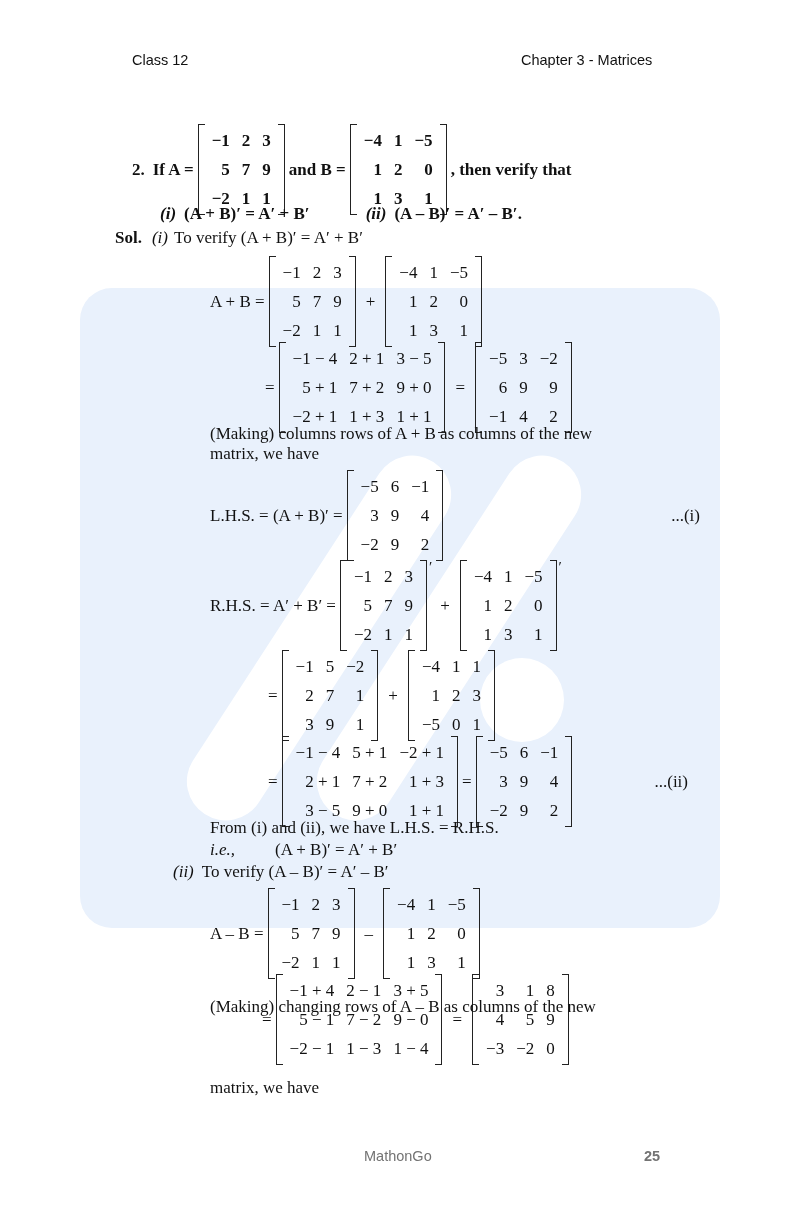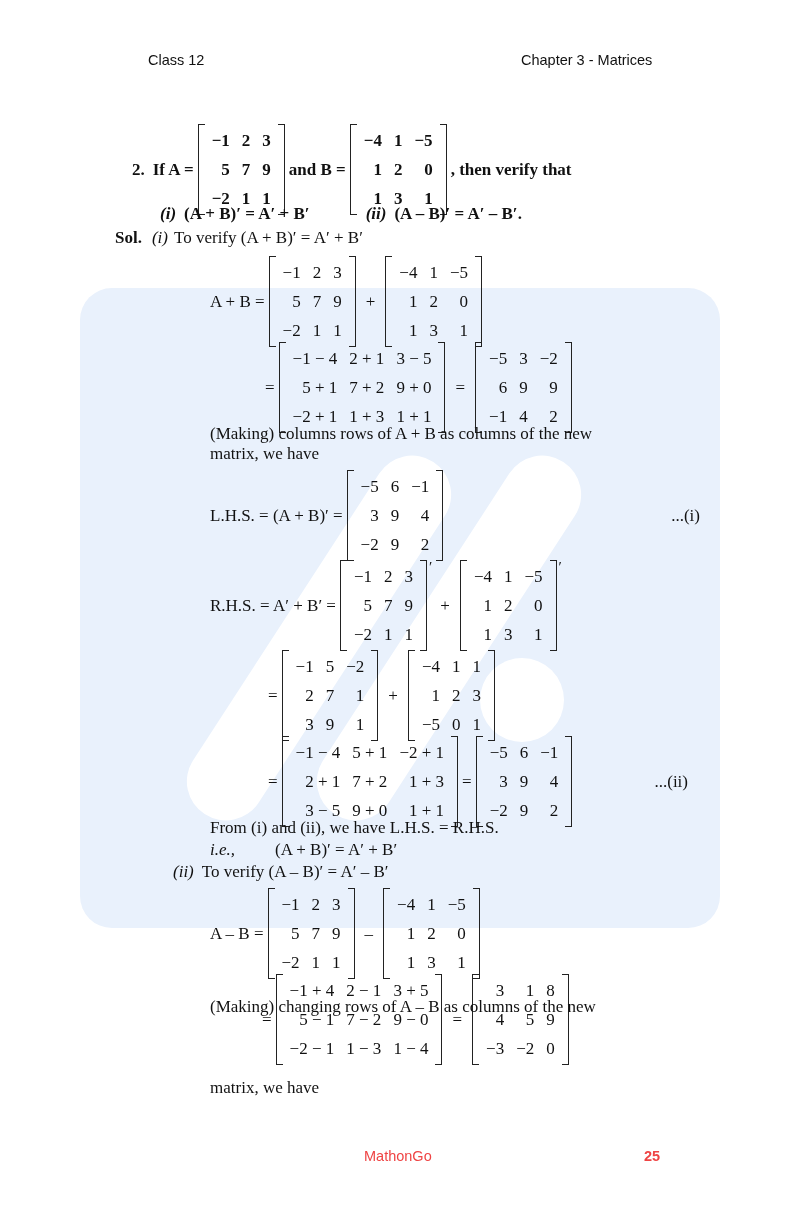--- a/index.html
+++ b/index.html
@@ -2,21 +2,21 @@
 <html><head>
 <meta charset="utf-8">
 <style>
   html, body { margin: 0; padding: 0; }
   body {
     width: 800px; height: 1217px; position: relative; overflow: hidden;
     background: #ffffff; color: #111;
     font-family: "DejaVu Serif", "Liberation Serif", serif;
   }
   .hdr { position: absolute; top: 52px; font-family: "Liberation Sans", sans-serif; font-size: 14.5px; color: #111; }
-  .ftr { position: absolute; top: 1148px; font-family: "Liberation Sans", sans-serif; font-size: 14.5px; color: #ef4444; }
+  .ftr { position: absolute; top: 1148px; font-family: "Liberation Sans", sans-serif; font-size: 14.5px; color: #737373; }
 
   .watermark {
     position: absolute; left: 80px; top: 288px; width: 640px; height: 640px;
     background: #e9f1fc; border-radius: 32px; overflow: hidden; z-index: 0;
   }
   .wm-stroke {
     position: absolute; background: #ffffff; border-radius: 40px;
     width: 78px; height: 420px; transform-origin: center; transform: rotate(33deg);
   }
   .wm-dot { position: absolute; background: #fff; border-radius: 50%; width: 84px; height: 84px; }
@@ -41,21 +41,21 @@
   .matrix::before { left: 0; border-left: 1.4px solid #222; }
   .matrix::after { right: 0; border-right: 1.4px solid #222; }
   .matrix span { text-align: right; padding: 0 6px; }
   .prime-sup { position: relative; top: -38px; left: -2px; font-size: 15px; }
 
   .eq { margin: 0 6px; }
 </style>
 </head>
 <body>
 
-<div class="hdr" style="left:148px;">Class 12</div>
+<div class="hdr" style="left:132px;">Class 12</div>
 <div class="hdr" style="left:521px;">Chapter 3 - Matrices</div>
 
 <div class="watermark">
   <div class="wm-stroke" style="left:200px; top:140px;"></div>
   <div class="wm-stroke" style="left:330px; top:140px;"></div>
   <div class="wm-dot" style="left:400px; top:370px;"></div>
 </div>
 
 <div class="line bold" style="left:132px; top:124px;">
   <span>2.</span>

